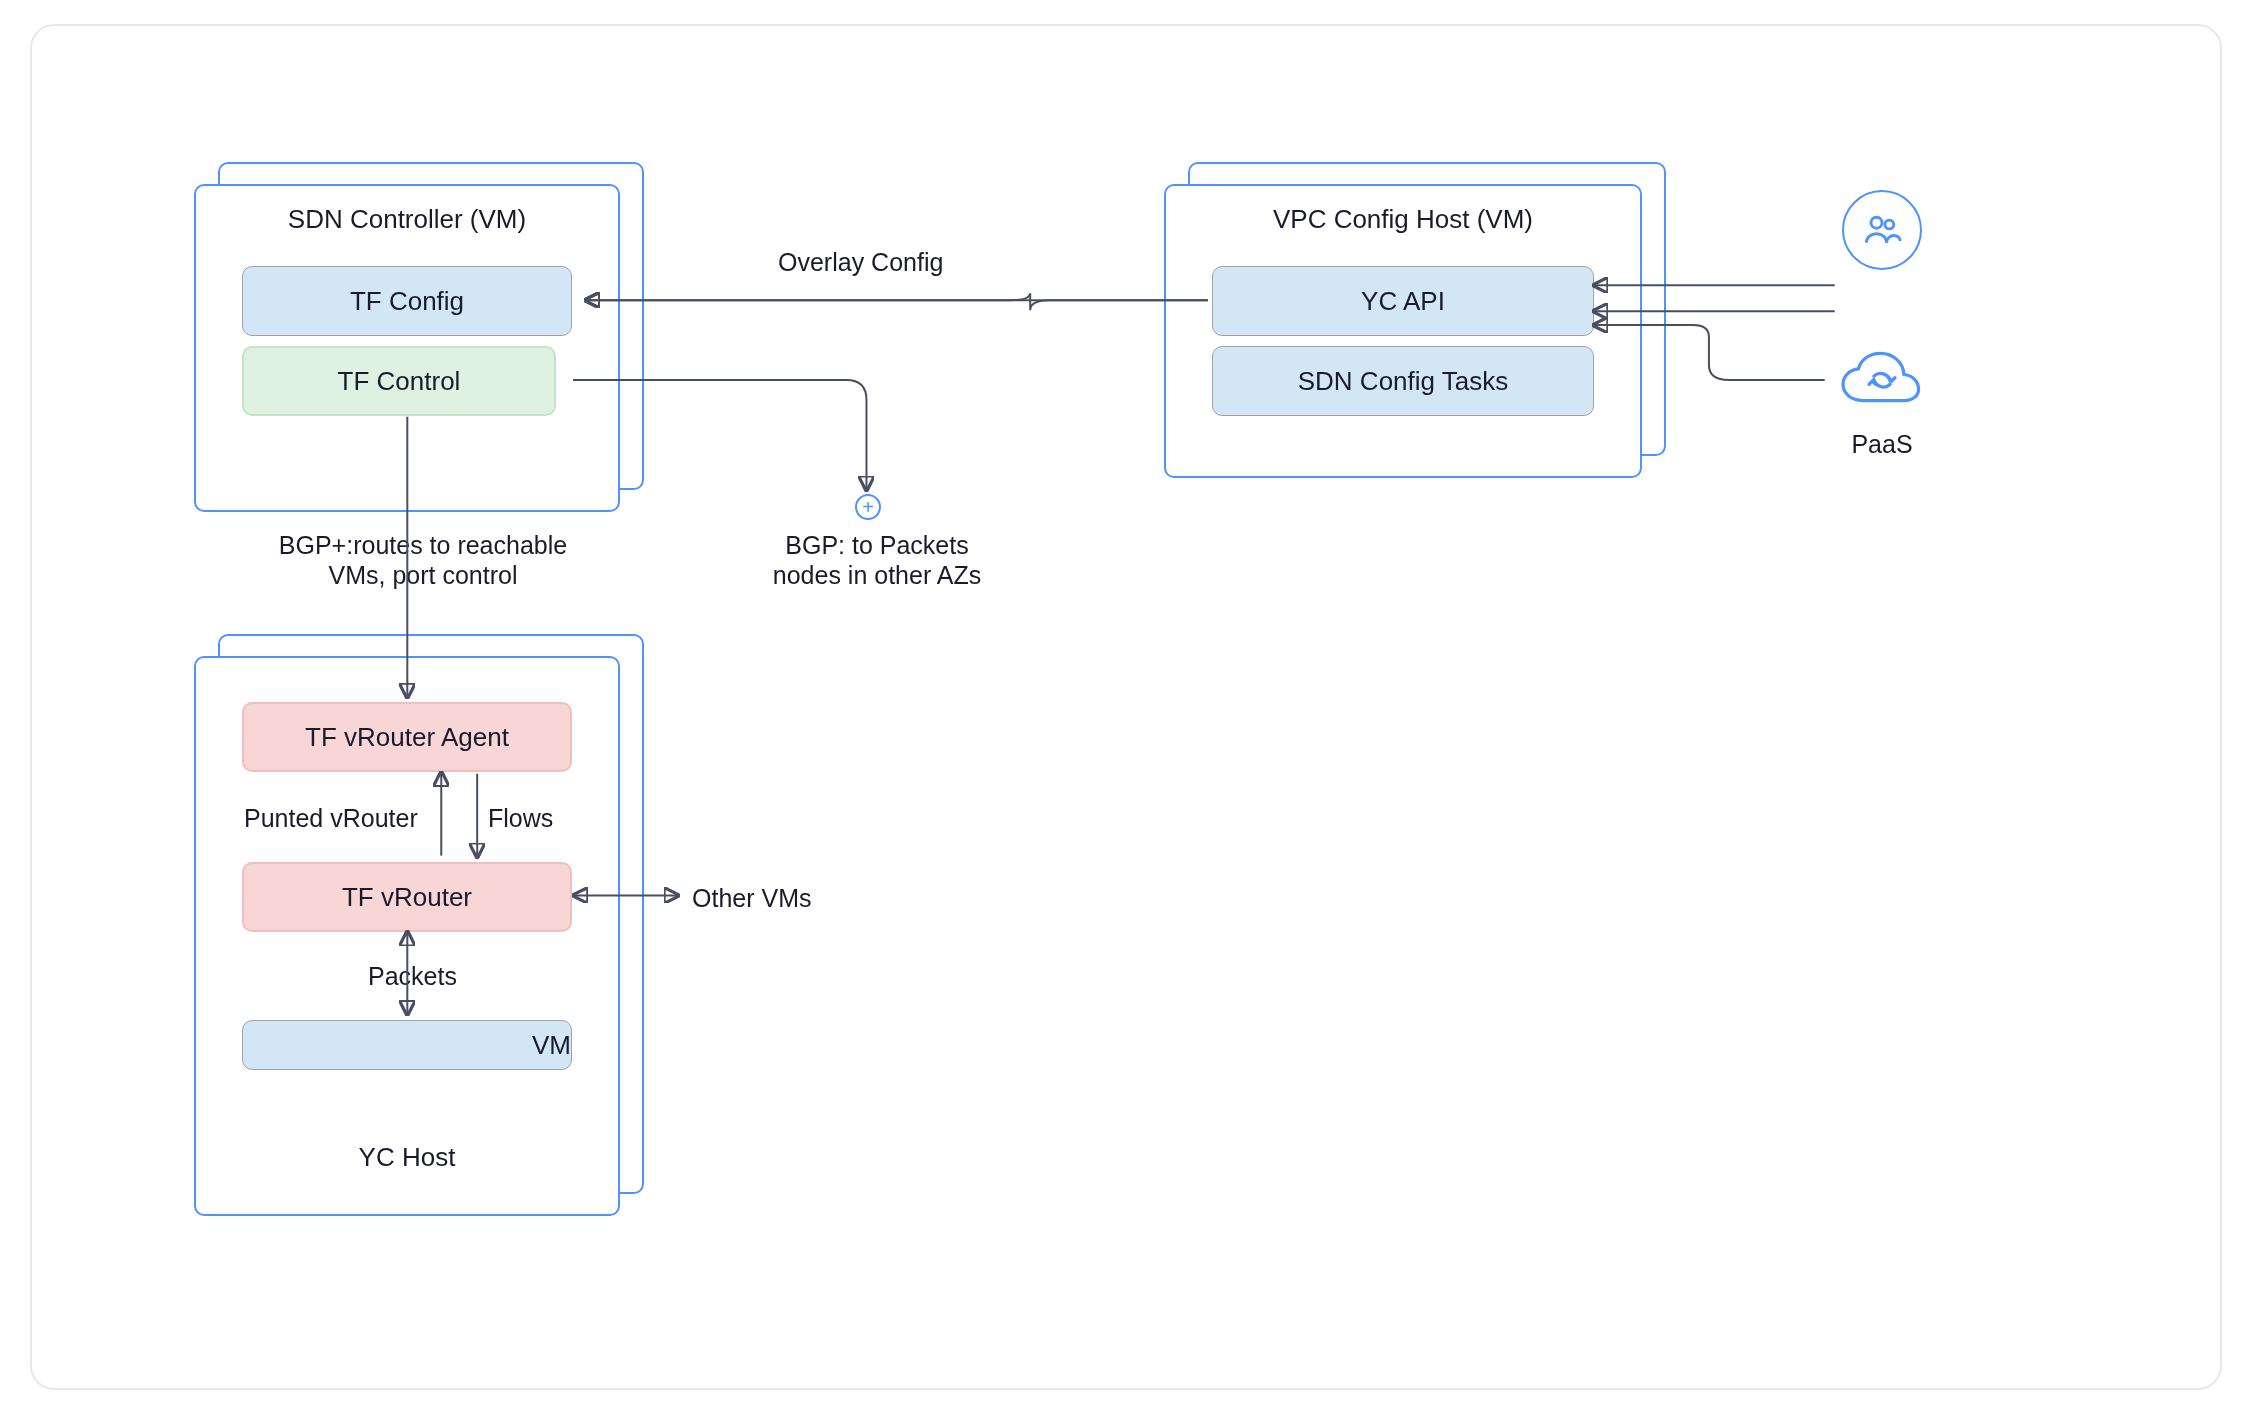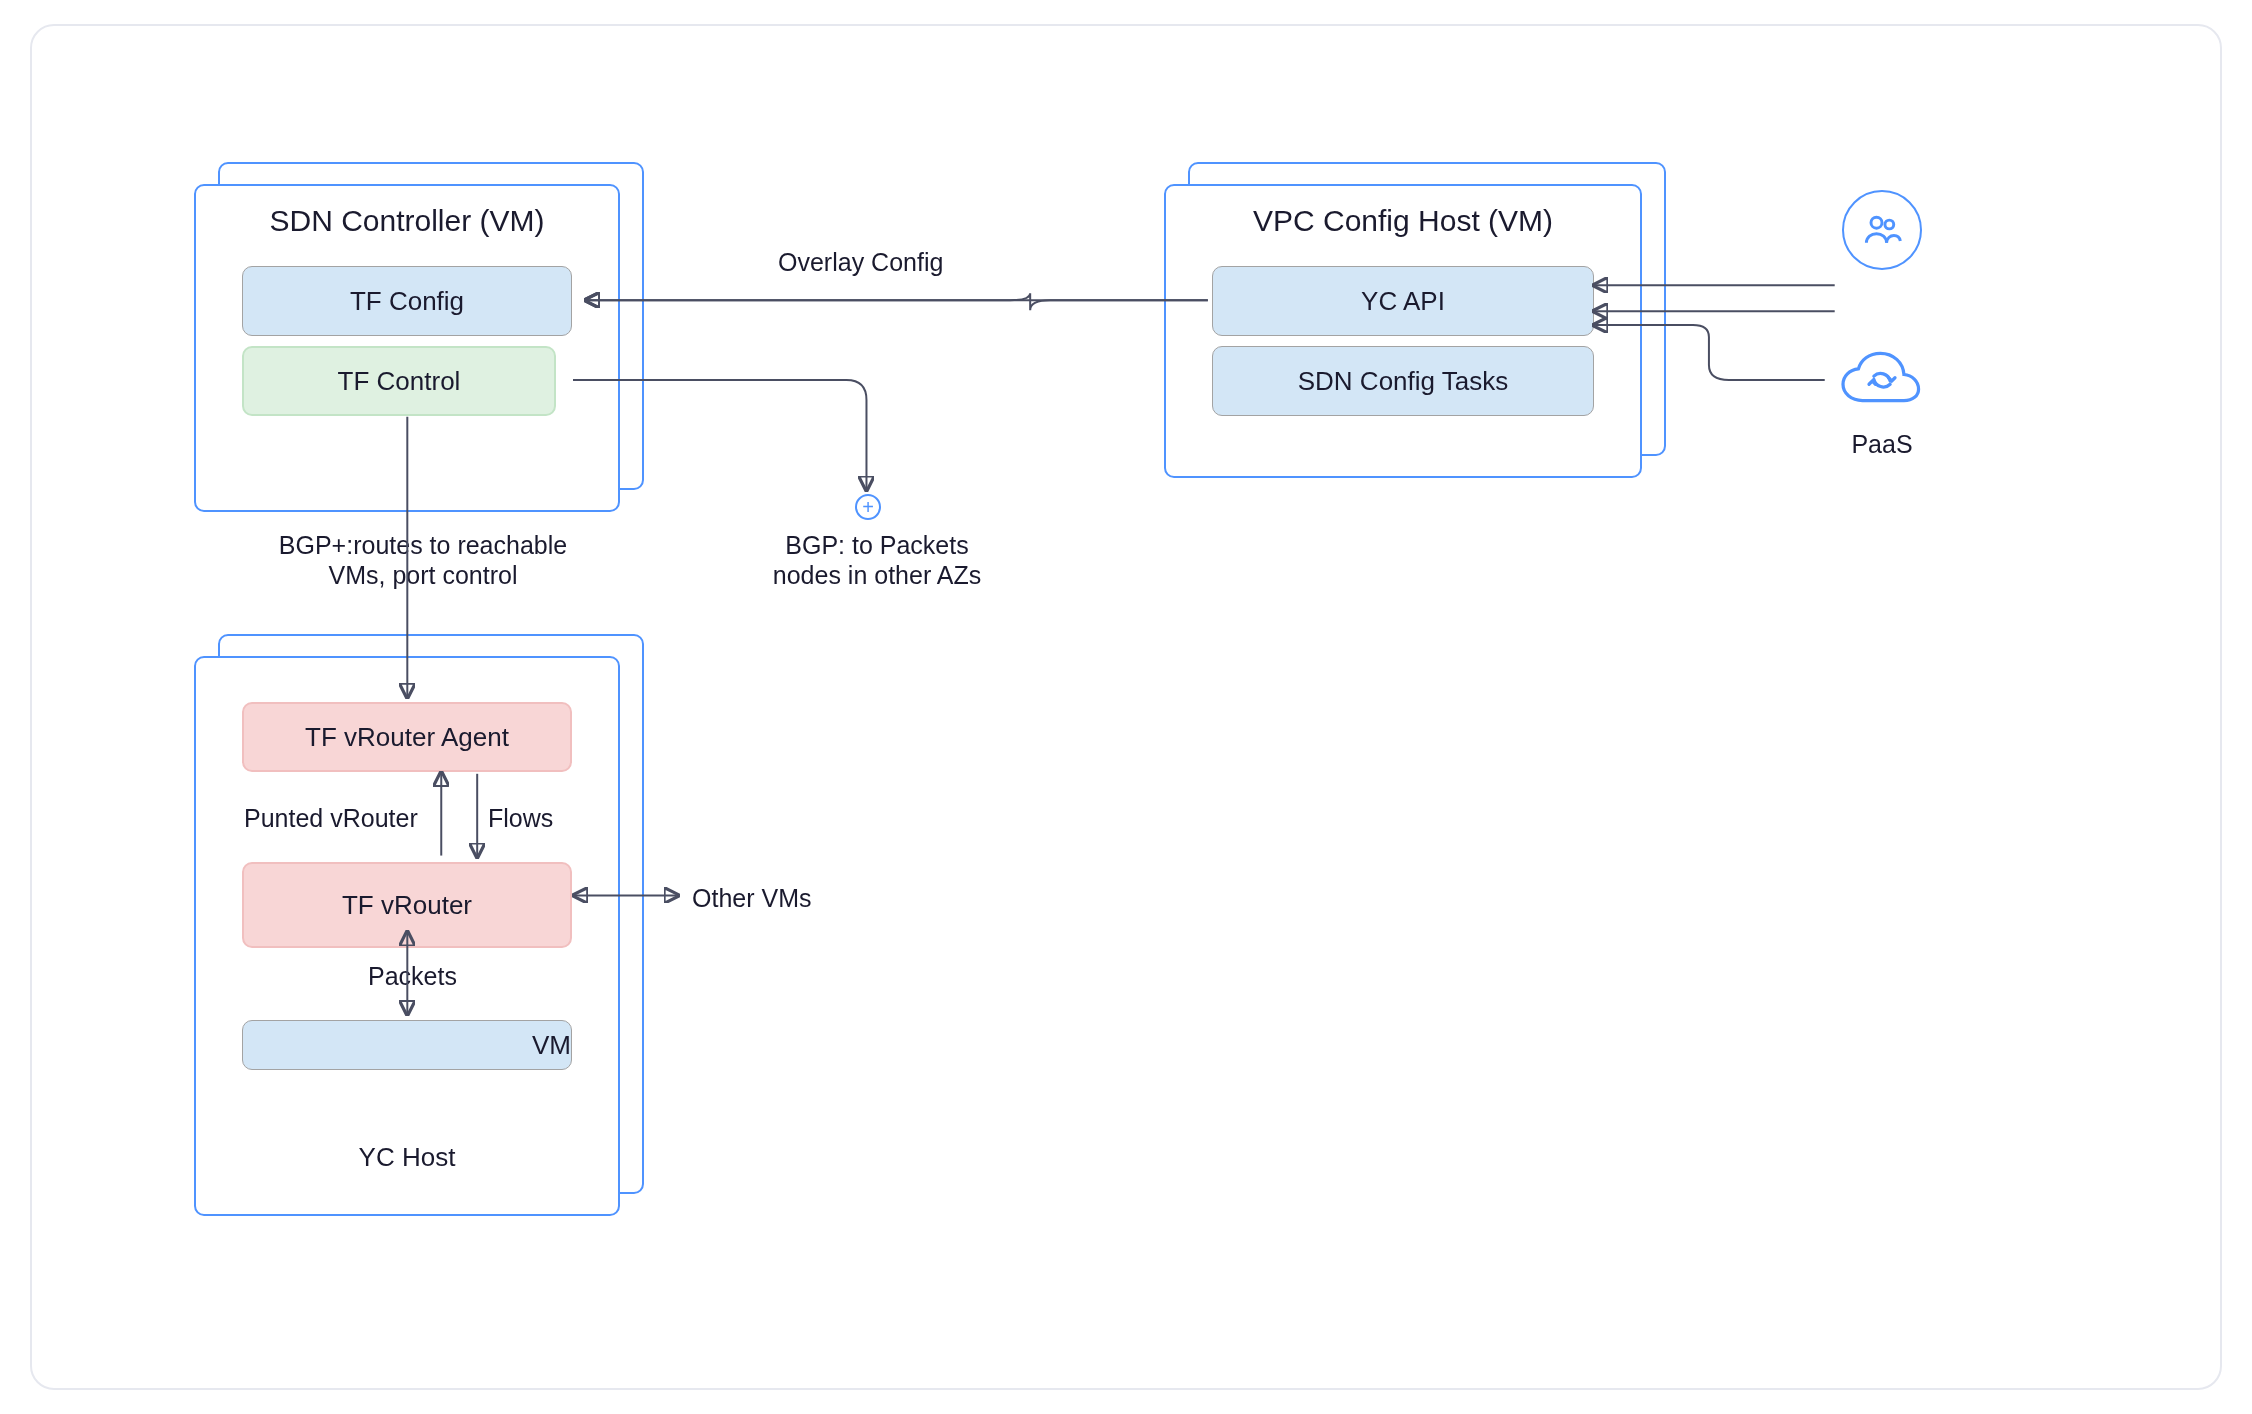--- a/index.html
+++ b/index.html
@@ -36,21 +36,21 @@
     background: #fff;
   }
   .card-label {
     position: absolute;
     font-size: 26px;
     color: #1a1a2e;
     white-space: nowrap;
     text-align: center;
   }
   .card-title {
-    font-size: 30px;
+    font-size: 26px;
     color: #1a1a2e;
     text-align: center;
     margin: 18px 0 12px 0;
   }
 
   
   .box {
     position: absolute;
     border-radius: 10px;
     display: flex;
@@ -125,21 +125,21 @@
     </div>
     <div class="box blue" style="left:1180px; top:320px; width:382px; height:70px;">
       <span>SDN Config Tasks</span>
     </div>
 
     <div class="card-back" style="left:186px; top:608px; width:426px; height:560px;"></div>
     <div class="card-front" style="left:162px; top:630px; width:426px; height:560px;"></div>
     <div class="box red" style="left:210px; top:676px; width:330px; height:70px;">
       <span>TF vRouter Agent</span>
     </div>
-    <div class="box red" style="left:210px; top:836px; width:330px; height:86px;">
+    <div class="box red" style="left:210px; top:836px; width:330px; height:70px;">
       <span>TF vRouter</span>
     </div>
     <div class="box blue" style="left:210px; top:994px; width:330px; height:50px;justify-content:flex-end;">
       <span>VM</span>
     </div>
     <div class="card-label" style="left:162px; top:1116px; width:426px; text-align:center;">YC Host</div>
 
     <div class="ico-circle" style="left:1810px; top:164px; width:80px; height:80px;">
       <svg viewBox="0 0 24 24" width="44" height="44" stroke="#4f93ff" stroke-width="1.6" fill="none">
         <circle cx="9" cy="8" r="3"></circle>

